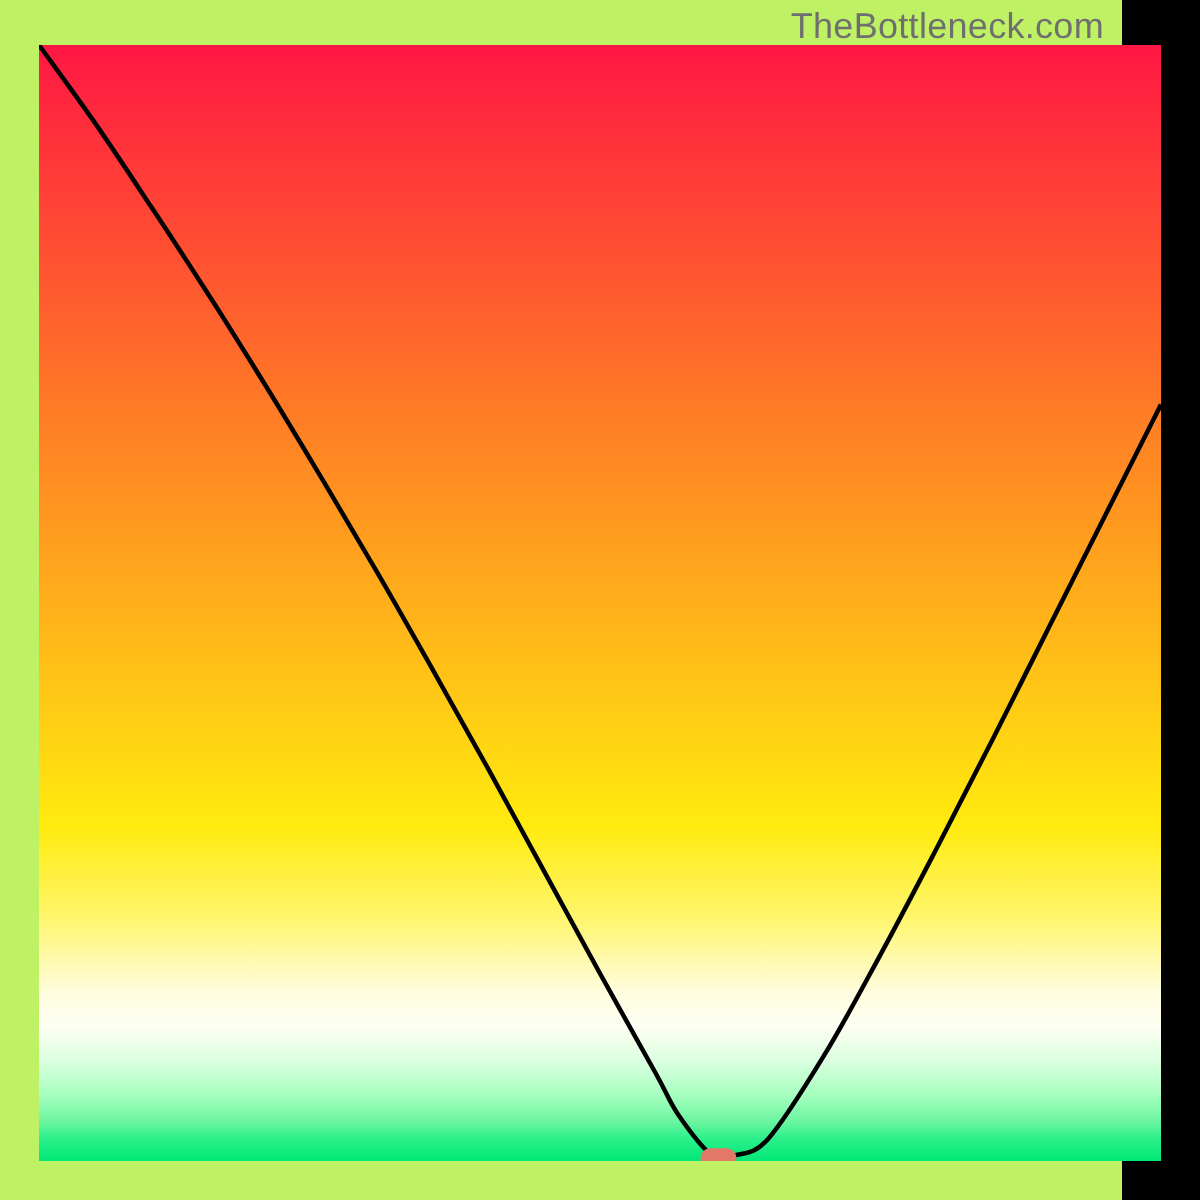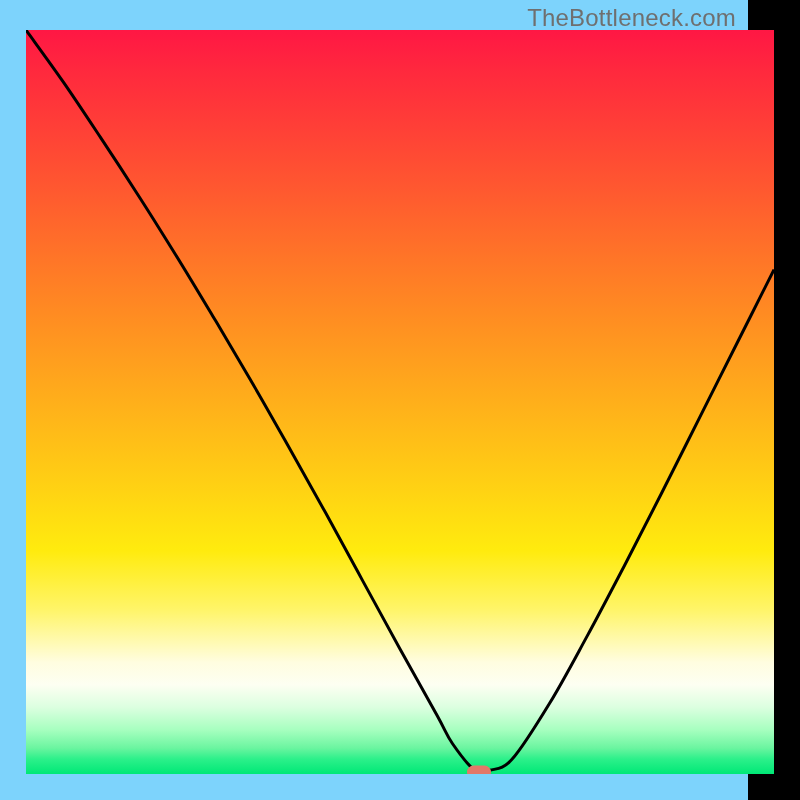--- a/index.html
+++ b/index.html
@@ -8,21 +8,21 @@
     width: 800px;
     height: 800px;
     background: #000;
     overflow: hidden;
     font-family: Arial, Helvetica, sans-serif;
   }
   .frame {
     position: relative;
     width: 748px;
     height: 800px;
-    background: #7dd3fc;
+    background: #bef264;
   }
   .watermark {
     position: absolute;
     top: 4px;
     right: 12px;
     color: #6f6f6f;
     font-size: 24px;
     font-weight: 400;
     z-index: 10;
     letter-spacing: 0.2px;

